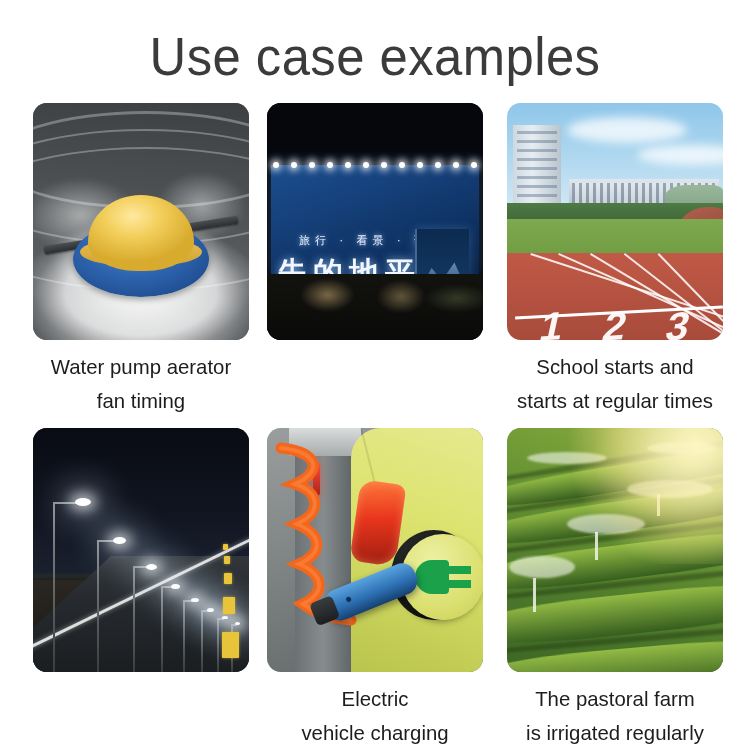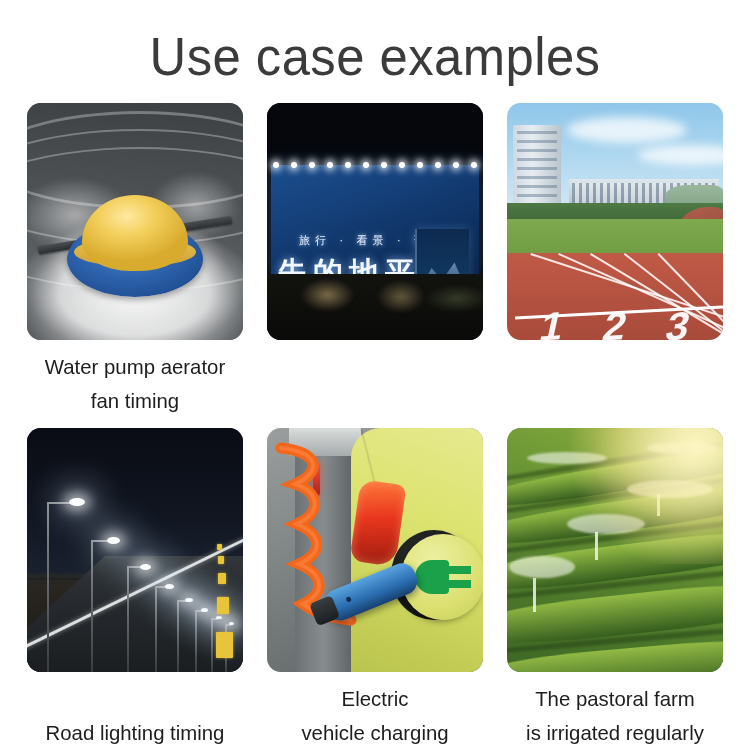--- a/index.html
+++ b/index.html
@@ -43,21 +43,21 @@
     position: absolute;
     left: 27px;
     top: 103px;
     width: 696px;
     height: 640px;
   }
   .cell {
     position: absolute;
     width: 216px;
   }
-  .col1 { left: 0px; }
+  .col1 { left: 6px; }
   .col2 { left: 240px; }
   .col3 { left: 480px; }
   .row1 { top: 0px; }
   .row2 { top: 325px; }
 
   .thumb {
     position: relative;
     width: 216px;
     height: 237px;
     border-radius: 14px;
@@ -544,20 +544,24 @@
         <div class="lane l3"></div>
         <div class="lane l4"></div>
         <div class="lane l5"></div>
         <div class="startline"></div>
         <div class="numbers">
           <span>1</span>
           <span>2</span>
           <span>3</span>
         </div>
       </div>
+      <div class="caption">
+        <span class="ln">School starts and</span>
+        <span class="ln">starts at regular times</span>
+      </div>
     </div>
 
     <div class="cell col1 row2">
       <div class="thumb img-road">
         <div class="nightsky"></div>
         <div class="horizon"></div>
         <div class="groundL"></div>
         <div class="asphalt"></div>
         <div class="edgeline"></div>
 
@@ -599,23 +603,20 @@
         <div class="pole" style="left:198px; height:48px;">
           <div class="arm" style="width:6px;"></div>
         </div>
         <div class="lamp" style="left:202px; bottom:47px; width:5px; height:3px;"></div>
 
         <div class="dash" style="right:10px; bottom:14px;  width:17px; height:26px;"></div>
         <div class="dash" style="right:14px; bottom:58px;  width:12px; height:17px;"></div>
         <div class="dash" style="right:17px; bottom:88px;  width:8px;  height:11px;"></div>
         <div class="dash" style="right:19px; bottom:108px; width:6px;  height:8px;"></div>
         <div class="dash" style="right:21px; bottom:122px; width:5px;  height:6px;"></div>
-      </div>
-      <div class="caption pad-top">
-        <span class="ln">Road lighting timing</span>
       </div>
     </div>
 
     <div class="cell col3 row2">
       <div class="thumb img-farm">
         <div class="base"></div>
 
         <div class="gap" style="left:-30px; top:28px;  width:300px; transform:rotate(-9deg);"></div>
         <div class="row" style="left:-30px; top:36px;  width:300px; transform:rotate(-9deg);"></div>
         <div class="gap" style="left:-30px; top:62px;  width:310px; transform:rotate(-8deg);"></div>

